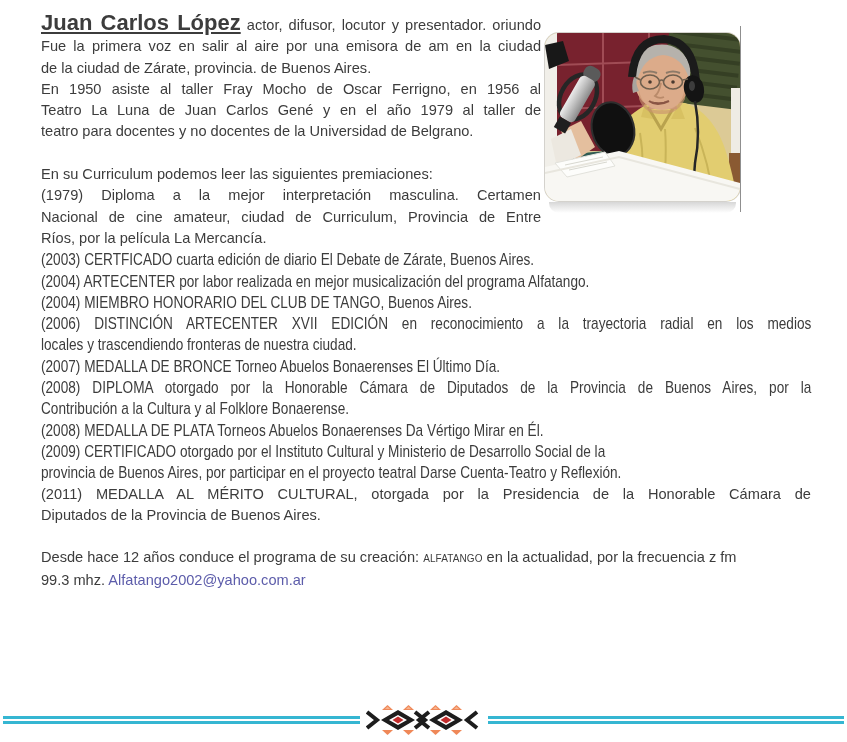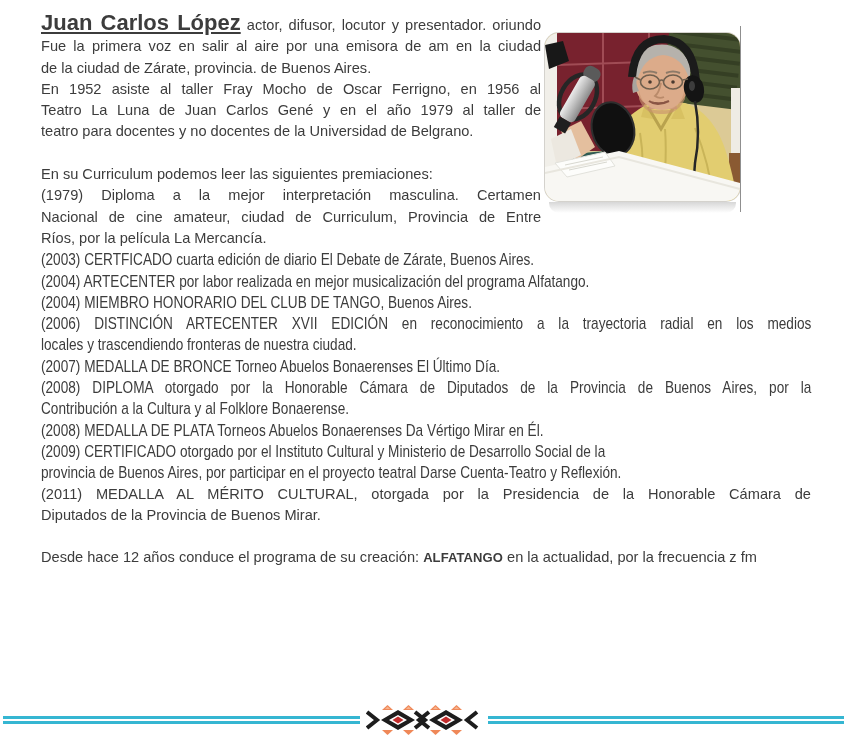--- a/index.html
+++ b/index.html
@@ -9,21 +9,21 @@
     font-family:"Liberation Sans", sans-serif;
   }
   .content{position:absolute;left:41px;top:12px;width:770px;}
   .line{font-size:14.6px;line-height:21.3px;white-space:normal;}
   .jl{text-align:justify;text-align-last:justify;}
   .blank{height:21.3px;}
   .col{width:500px;}
   .narrow{width:916px;transform:scaleX(0.841);transform-origin:0 0;}
   .narrow .line{font-size:16.2px;}
   .name{font-weight:bold;font-size:22px;text-decoration:underline;}
-  .alfa{font-weight:bold;font-size:13px;letter-spacing:0.1px;}
+  .alfa{font-weight:normal;font-size:10px;letter-spacing:0.1px;}
   .email{color:#5c5caa;cursor:pointer;text-decoration:none;}
   .photo{
     position:absolute;left:545px;top:33px;width:195px;height:168px;
     border-radius:14px;overflow:hidden;box-shadow:0 0 0 1px #d4d2cd;
     background:#dcca96;
   }
   .photo svg{display:block;}
   .photo-reflection{
     position:absolute;left:549px;top:202px;width:187px;height:11px;
     background:linear-gradient(rgba(140,140,140,0.35), rgba(255,255,255,0));
@@ -39,21 +39,21 @@
 </style>
 </head>
 <body>
 
 <div class="content">
 
   <div class="col">
     <div class="line jl"><span class="name">Juan Carlos López</span><span> actor, difusor, locutor  y presentador. oriundo</span></div>
     <div class="line jl">Fue la primera voz en salir al aire por una emisora de am en la ciudad</div>
     <div class="line">de la ciudad de Zárate, provincia. de Buenos Aires.</div>
-    <div class="line jl">En 1952 asiste al taller Fray Mocho de Oscar Ferrigno, en 1956 al</div>
+    <div class="line jl">En 1950 asiste al taller Fray Mocho de Oscar Ferrigno, en 1956 al</div>
     <div class="line jl">Teatro La Luna  de Juan Carlos Gené y en el año 1979  al taller  de</div>
     <div class="line">teatro para docentes y no docentes de la Universidad de Belgrano.</div>
     <div class="blank"></div>
     <div class="line">En su Curriculum podemos leer las siguientes premiaciones:</div>
     <div class="line jl">(1979) Diploma a la mejor interpretación masculina. Certamen</div>
     <div class="line jl">Nacional de cine amateur, ciudad de Curriculum, Provincia de Entre</div>
     <div class="line">Ríos, por la película La  Mercancía.</div>
   </div>
 
   <div class="narrow">
@@ -65,27 +65,28 @@
     <div class="line">(2007) MEDALLA DE BRONCE Torneo Abuelos Bonaerenses  El Último Día.</div>
     <div class="line jl">(2008) DIPLOMA otorgado por la Honorable Cámara de Diputados de la Provincia de Buenos Aires, por la</div>
     <div class="line">Contribución a la Cultura y al Folklore Bonaerense.</div>
     <div class="line">(2008) MEDALLA DE PLATA Torneos Abuelos Bonaerenses  Da Vértigo Mirar en Él.</div>
     <div class="line">(2009) CERTIFICADO  otorgado por el Instituto Cultural y Ministerio de Desarrollo Social de la</div>
     <div class="line">provincia de Buenos Aires, por participar en el proyecto teatral  Darse Cuenta-Teatro y Reflexión.</div>
   </div>
 
   <div>
     <div class="line jl">(2011) MEDALLA AL MÉRITO CULTURAL,  otorgada por la Presidencia de la Honorable Cámara de</div>
-    <div class="line">Diputados de la Provincia de Buenos Mirar.</div>
+    <div class="line">Diputados de la Provincia de Buenos Aires.</div>
   </div>
 
   <div class="blank"></div>
 
   <div>
     <div class="line"><span>Desde hace 12 años conduce el programa de su creación: </span><span class="alfa">ALFATANGO</span><span>  en la actualidad, por la frecuencia z fm</span></div>
+    <div class="line"><span>99.3 mhz.  </span><a class="email">Alfatango2002@yahoo.com.ar</a></div>
   </div>
 
 </div>
 
 <div class="photo">
   <svg width="195" height="168" viewBox="0 0 195 168">
     <defs>
       <linearGradient id="micg" x1="0" y1="0" x2="1" y2="0">
         <stop offset="0" stop-color="#ececec"></stop>
           <stop offset="0.5" stop-color="#bdbdbd"></stop>

